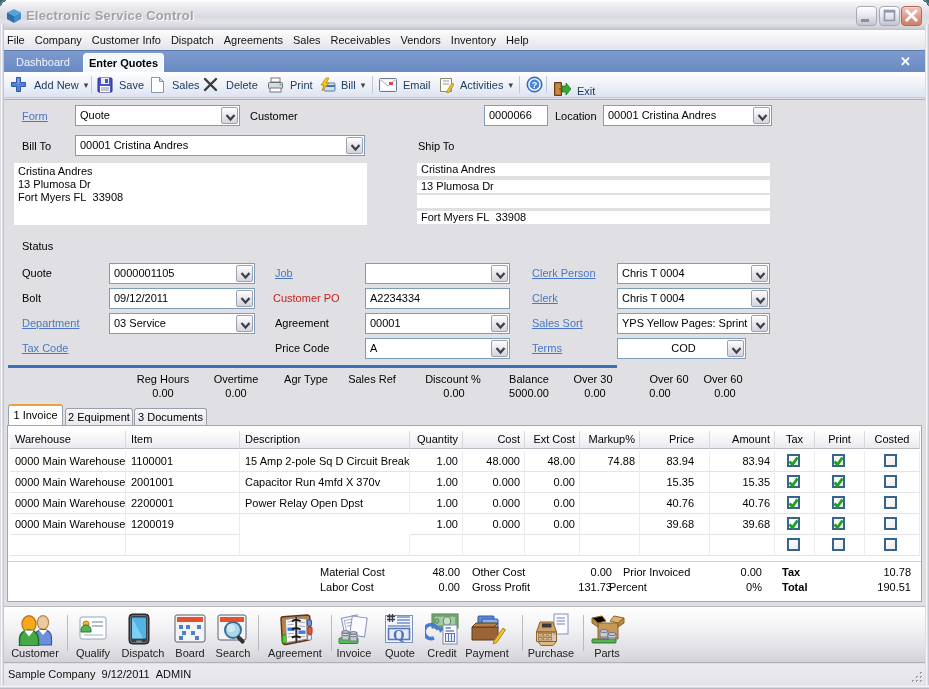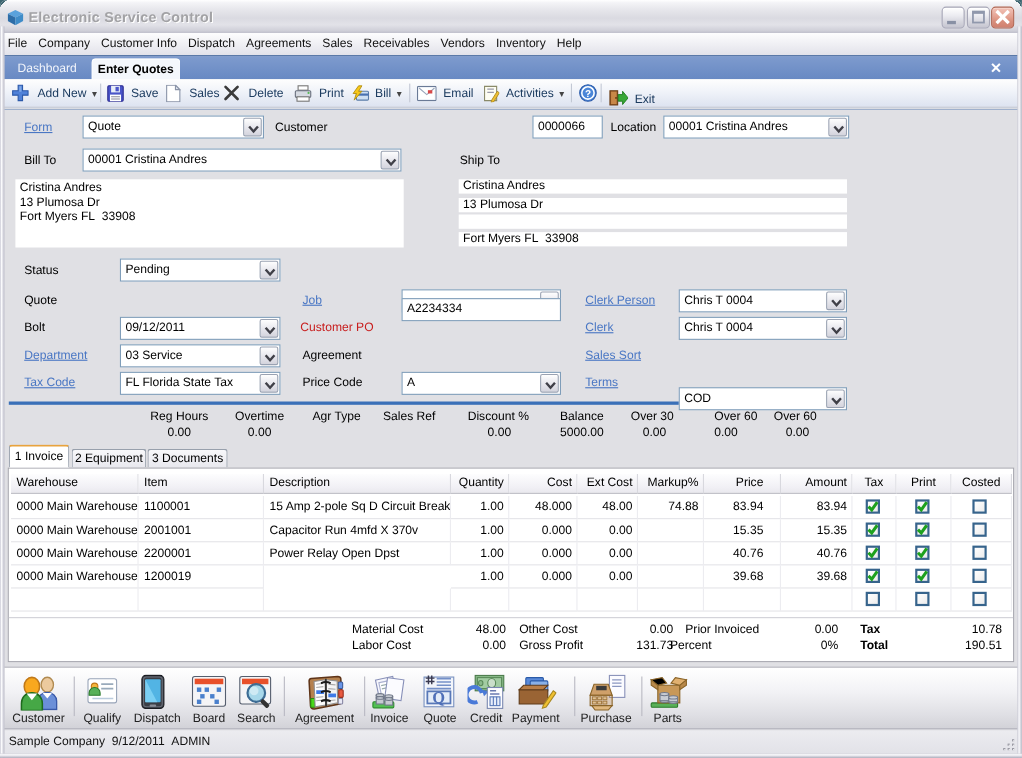--- a/index.html
+++ b/index.html
@@ -229,27 +229,27 @@
         </span></div>
     <div class="lbl" style="left:414px;top:40px;">Ship To</div>
 
     <div id="billbox">Cristina Andres<br>13 Plumosa Dr<br>Fort Myers FL&nbsp;&nbsp;33908</div>
     <div class="shipstrip" style="top:63px;">Cristina Andres</div>
     <div class="shipstrip" style="top:80px;">13 Plumosa Dr</div>
     <div class="shipstrip" style="top:95px;"></div>
     <div class="shipstrip" style="top:111px;">Fort Myers FL&nbsp;&nbsp;33908</div>
 
     <div class="lbl" style="left:18px;top:140px;">Status</div>
-    <div class="combo" style="left:105px;top:135px;width:146px;">Pending<span class="cbtn">
-          <svg width="11" height="9" viewBox="0 0 11 9">
-            <path d="M1.5 2 L5.5 6.5 L9.5 2" fill="none" stroke="#404048" stroke-width="2.2"></path>
-          </svg>
-        </span></div>
 
     <div class="lbl" style="left:18px;top:167px;">Quote</div>
+    <div class="combo" style="left:105px;top:163px;width:146px;">0000001105<span class="cbtn">
+          <svg width="11" height="9" viewBox="0 0 11 9">
+            <path d="M1.5 2 L5.5 6.5 L9.5 2" fill="none" stroke="#404048" stroke-width="2.2"></path>
+          </svg>
+        </span></div>
     <div class="lnk" style="left:271px;top:167px;">Job</div>
     <div class="combo" style="left:361px;top:163px;width:145px;">
         <span class="cbtn">
           <svg width="11" height="9" viewBox="0 0 11 9">
             <path d="M1.5 2 L5.5 6.5 L9.5 2" fill="none" stroke="#404048" stroke-width="2.2"></path>
           </svg>
         </span>
       </div>
     <div class="lnk" style="left:528px;top:167px;">Clerk Person</div>
     <div class="combo" style="left:613px;top:163px;width:153px;">Chris T 0004<span class="cbtn">
@@ -258,51 +258,56 @@
           </svg>
         </span></div>
 
     <div class="lbl" style="left:18px;top:192px;">Bolt</div>
     <div class="combo" style="left:105px;top:188px;width:146px;">09/12/2011<span class="cbtn">
           <svg width="11" height="9" viewBox="0 0 11 9">
             <path d="M1.5 2 L5.5 6.5 L9.5 2" fill="none" stroke="#404048" stroke-width="2.2"></path>
           </svg>
         </span></div>
     <div class="lbl red" style="left:269px;top:192px;text-align:center;">Customer PO</div>
-    <div class="tbox" style="left:361px;top:171px;width:145px;">A2234334</div>
+    <div class="tbox" style="left:361px;top:188px;width:145px;">A2234334</div>
     <div class="lnk" style="left:528px;top:192px;">Clerk</div>
     <div class="combo" style="left:613px;top:188px;width:153px;">Chris T 0004<span class="cbtn">
           <svg width="11" height="9" viewBox="0 0 11 9">
             <path d="M1.5 2 L5.5 6.5 L9.5 2" fill="none" stroke="#404048" stroke-width="2.2"></path>
           </svg>
         </span></div>
 
     <div class="lnk" style="left:18px;top:217px;">Department</div>
     <div class="combo" style="left:105px;top:213px;width:146px;">03 Service<span class="cbtn">
           <svg width="11" height="9" viewBox="0 0 11 9">
             <path d="M1.5 2 L5.5 6.5 L9.5 2" fill="none" stroke="#404048" stroke-width="2.2"></path>
           </svg>
         </span></div>
     <div class="lbl" style="left:271px;top:217px;">Agreement</div>
+    <div class="combo" style="left:361px;top:213px;width:145px;">00001<span class="cbtn">
+          <svg width="11" height="9" viewBox="0 0 11 9">
+            <path d="M1.5 2 L5.5 6.5 L9.5 2" fill="none" stroke="#404048" stroke-width="2.2"></path>
+          </svg>
+        </span></div>
     <div class="lnk" style="left:528px;top:217px;">Sales Sort</div>
+    <div class="combo" style="left:613px;top:213px;width:153px;">YPS Yellow Pages: Sprint<span class="cbtn">
+          <svg width="11" height="9" viewBox="0 0 11 9">
+            <path d="M1.5 2 L5.5 6.5 L9.5 2" fill="none" stroke="#404048" stroke-width="2.2"></path>
+          </svg>
+        </span></div>
 
     <div class="lnk" style="left:18px;top:242px;">Tax Code</div>
-    <div class="combo" style="left:105px;top:238px;width:146px;">FL Florida State Tax<span class="cbtn">
-          <svg width="11" height="9" viewBox="0 0 11 9">
-            <path d="M1.5 2 L5.5 6.5 L9.5 2" fill="none" stroke="#404048" stroke-width="2.2"></path>
-          </svg>
-        </span></div>
     <div class="lbl" style="left:271px;top:242px;">Price Code</div>
     <div class="combo" style="left:361px;top:238px;width:145px;">A<span class="cbtn">
           <svg width="11" height="9" viewBox="0 0 11 9">
             <path d="M1.5 2 L5.5 6.5 L9.5 2" fill="none" stroke="#404048" stroke-width="2.2"></path>
           </svg>
         </span></div>
     <div class="lnk" style="left:528px;top:242px;">Terms</div>
-    <div class="combo" style="left:613px;top:252px;width:153px;">COD<span class="cbtn">
+    <div class="combo" style="left:613px;top:238px;width:129px;text-align:center;">COD<span class="cbtn">
           <svg width="11" height="9" viewBox="0 0 11 9">
             <path d="M1.5 2 L5.5 6.5 L9.5 2" fill="none" stroke="#404048" stroke-width="2.2"></path>
           </svg>
         </span></div>
 
     <div id="blueline"></div>
     <div class="sum" style="left:114px;top:273px;width:90px;">Reg Hours</div>
     <div class="sum" style="left:114px;top:287px;width:90px;">0.00</div>
     <div class="sum" style="left:187px;top:273px;width:90px;">Overtime</div>
     <div class="sum" style="left:187px;top:287px;width:90px;">0.00</div>

